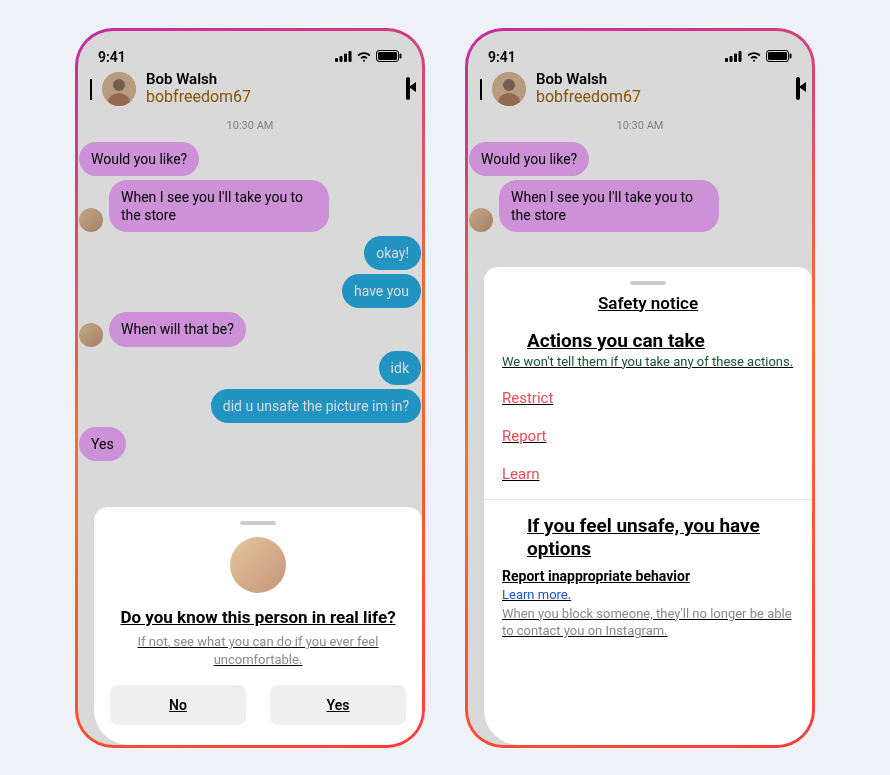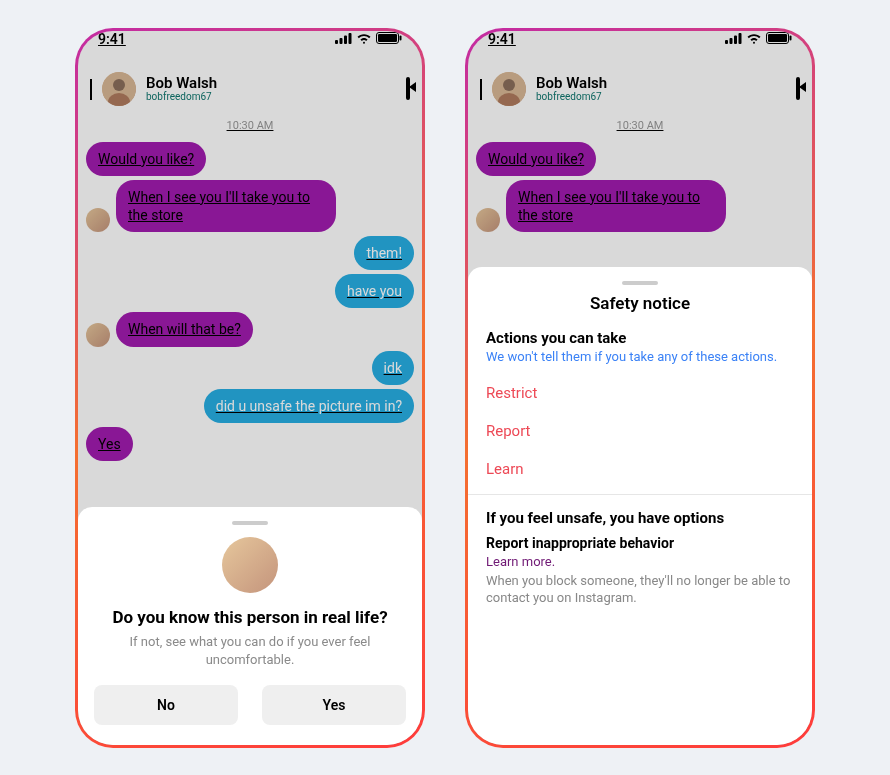--- a/index.html
+++ b/index.html
@@ -4,66 +4,66 @@
 <style>
   * { box-sizing: border-box; margin: 0; padding: 0; font-family: -apple-system, BlinkMacSystemFont, "Segoe UI", Roboto, Helvetica, Arial, sans-serif; }
   body { background: #eef1f5; width: 890px; height: 775px; display: flex; justify-content: center; align-items: center; gap: 40px; }
   .phone-frame {
     width: 350px; height: 720px; border-radius: 38px; padding: 3px;
     background: linear-gradient(160deg, #c32aa3 0%, #f46f30 50%, #ff3b3b 100%);
     position: relative; overflow: hidden;
   }
   .phone-inner { width: 100%; height: 100%; background: #fff; border-radius: 35px; overflow: hidden; position: relative; display: flex; flex-direction: column; }
   
-  .status-bar { height: 34px; display: flex; justify-content: space-between; align-items: flex-start; padding: 0 20px; font-size: 14px; font-weight: 600; color: #000; text-decoration: underline; }
+  .status-bar { height: 34px; display: flex; justify-content: space-between; align-items: flex-end; padding: 0 20px; font-size: 14px; font-weight: 600; color: #000; }
   .status-right { display: flex; align-items: center; gap: 4px; }
   
   .chat-header { height: 48px; display: flex; align-items: center; padding: 0 12px; gap: 10px; }
   .back-chevron { width: 12px; height: 12px; border-left: 2px solid #000; border-bottom: 2px solid #000; transform: rotate(45deg); }
   .avatar { width: 34px; height: 34px; border-radius: 50%; background: linear-gradient(135deg,#e6c79c,#c4947c); display:flex; align-items:center; justify-content:center; overflow:hidden; }
   .avatar svg { width: 100%; height: 100%; }
   .name-block { flex: 1; line-height: 1.1; }
   .display-name { font-size: 15px; font-weight: 600; color:#000; }
-  .username { font-size: 10px; color: #0f766e; }
+  .username { font-size: 16px; color: #a16207; }
   .video-icon { width: 26px; height: 20px; border: 2px solid #000; border-radius: 4px; position: relative; }
   .video-icon::after { content:""; position:absolute; right:-8px; top:3px; width:0; height:0; border-top:5px solid transparent; border-bottom:5px solid transparent; border-right:7px solid #000; }
   
-  .chat-body { flex:1; padding: 0 8px 10px; overflow:hidden; font-size:14px;text-decoration:underline; }
+  .chat-body { flex:1; padding: 0 1px 10px; overflow:hidden; font-size:14px; }
   .timestamp { text-align:center; font-size:11px; color:#999; margin: 6px 0 10px; }
   .row { display:flex; align-items:flex-end; margin:4px 0; gap:6px; }
   .row.sent { justify-content:flex-end; }
   .row .mini-avatar { width:24px; height:24px; border-radius:50%; background:linear-gradient(135deg,#e6c79c,#c4947c); flex-shrink:0; }
   .bubble { max-width: 220px; padding: 8px 12px; border-radius: 18px; line-height:1.3; }
-  .received .bubble { background:#a21caf; color:#000; }
+  .received .bubble { background:#f0abfc; color:#000; }
   .sent .bubble { background:#27aee3; color:#fff; }
   .stack { display:flex; flex-direction:column; gap:4px; }
   .stack.right { align-items:flex-end; }
   
   .dim { position:absolute; inset:0; background:rgba(0,0,0,0.15); }
   
-  .sheet { position:absolute; left:0; right:0; bottom:0; background:#fff; border-radius: 14px 14px 35px 35px; padding: 10px 16px 20px; }
+  .sheet { position:absolute; left:16px; right:0; bottom:0; background:#fff; border-radius: 14px 14px 35px 35px; padding: 10px 16px 20px; text-decoration: underline; }
   .grabber { width:36px; height:4px; background:#ccc; border-radius:2px; margin: 4px auto 12px; }
   
   .sheet-avatar { width:56px; height:56px; border-radius:50%; margin: 6px auto 14px; background:linear-gradient(135deg,#e6c79c,#c4947c); display:block; }
   .sheet-title { font-size:17px; font-weight:700; text-align:center; color:#000; margin-bottom:6px; }
   .sheet-sub { font-size:13px; color:#8a8a8a; text-align:center; margin:0 20px 16px; line-height:1.35; }
   .btn-row { display:flex; gap:24px; }
   .pill-btn { flex:1; background:#efefef; border:none; border-radius:8px; padding:12px 0; font-size:14px; font-weight:600; color:#000; cursor:pointer; }
   
   .sheet2 { padding: 10px 0 20px; }
   .sheet2 .grabber { margin-bottom: 8px; }
   .sheet2-title { font-size:17px; font-weight:600; text-align:center; margin-bottom:16px; }
   .section { padding: 0 18px; }
-  .sec-head { font-size:15px; font-weight:700; color:#000; }
-  .sec-sub { font-size:13px; color:#3b82f6; margin:2px 0 10px; }
+  .sec-head { font-size:19px; font-weight:700; color:#000;margin-left:25px; }
+  .sec-sub { font-size:13px; color:#14532d; margin:2px 0 10px; }
   .action-link { display:block; color:#ed4956; font-size:15px; padding:10px 0; cursor:pointer; }
   .hr { height:1px; background:#e6e6e6; margin: 6px 0 14px; }
   .para-head { font-size:14px; font-weight:700; margin-top:8px; }
   .para-body { font-size:13px; color:#888; line-height:1.35; margin-top:2px; }
-  .learn-link { color:#701a75; font-size:13px; cursor:pointer; }
+  .learn-link { color:#1d4ed8; font-size:13px; cursor:pointer; }
   
   .phone2 .sheet { top: auto; }
 </style>
 </head>
 <body>
 
 <div class="phone-frame">
   <div class="phone-inner">
 
     <div class="status-bar">
@@ -110,21 +110,21 @@
           <div class="bubble">Would you like?</div>
         </div>
       </div>
       <div class="row received">
         <span class="mini-avatar"></span>
         <div class="bubble">When I see you I'll take you to the store</div>
       </div>
 
       <div class="row sent">
         <div class="stack right">
-          <div class="bubble">them!</div>
+          <div class="bubble">okay!</div>
           <div class="bubble">have you</div>
         </div>
       </div>
 
       <div class="row received">
         <span class="mini-avatar"></span>
         <div class="bubble">When will that be?</div>
       </div>
 
       <div class="row sent">

